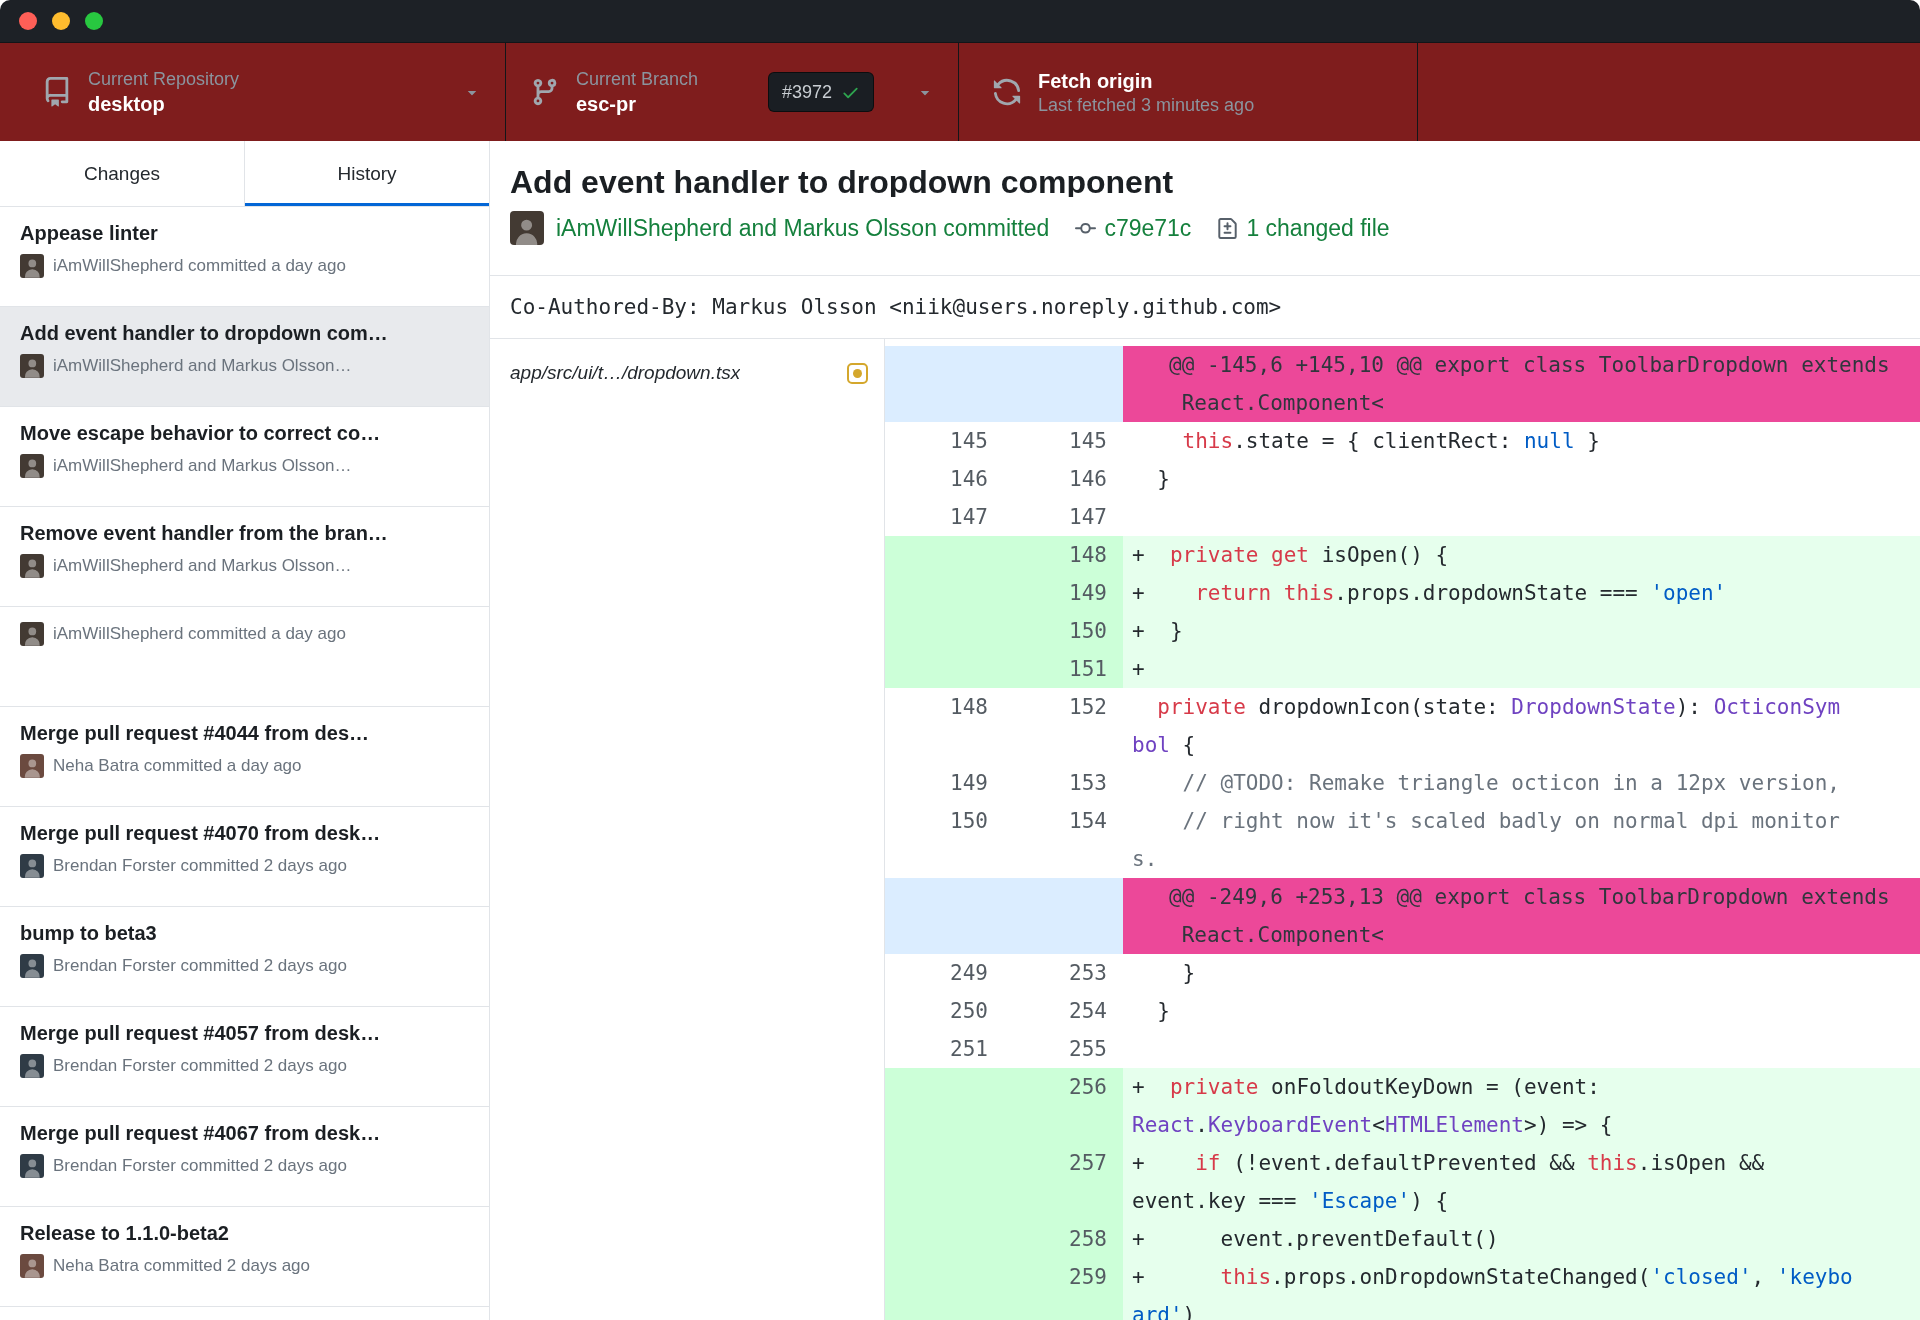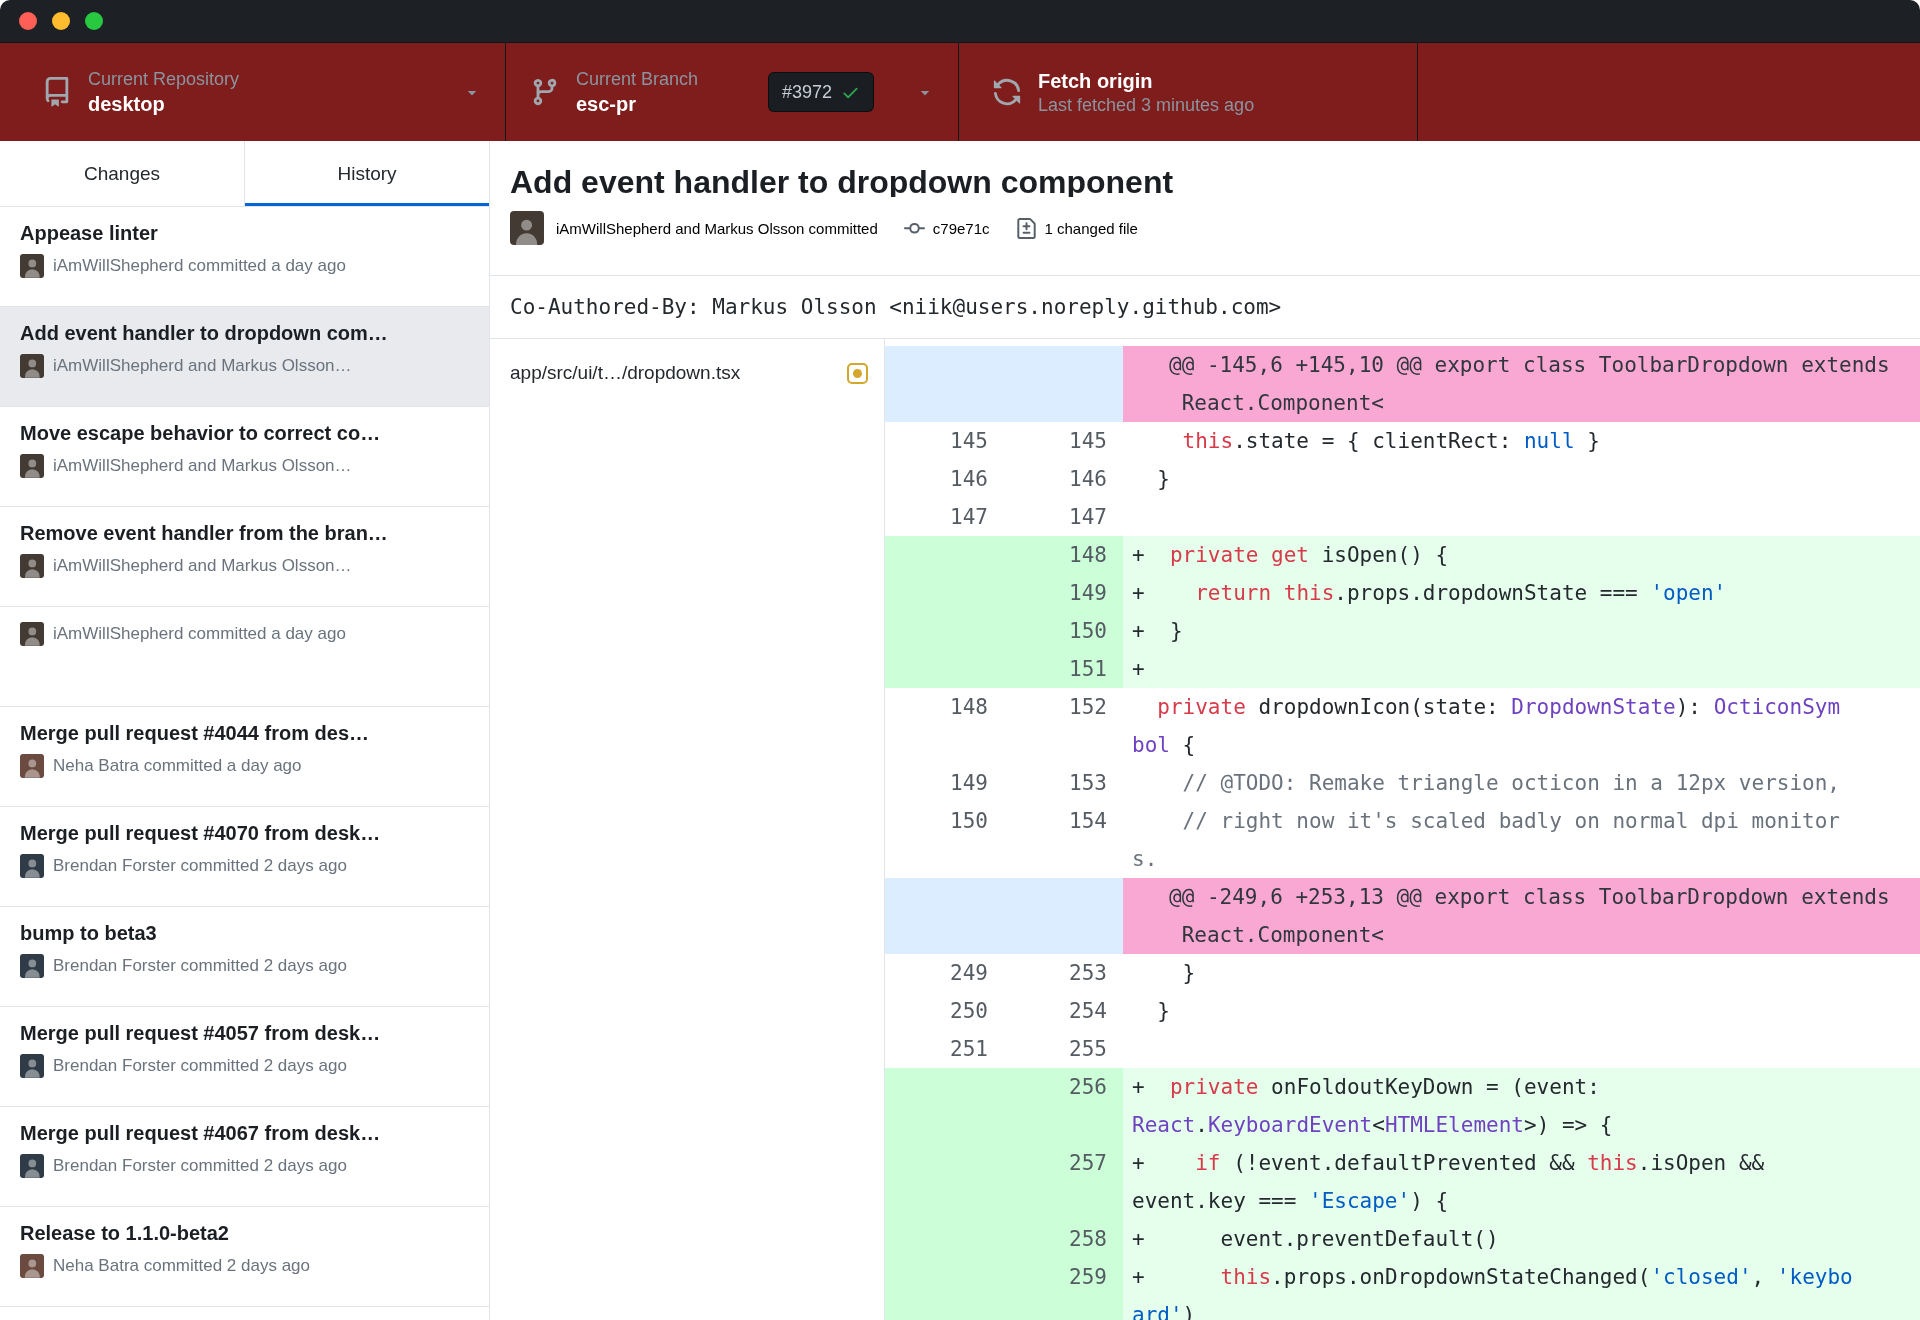--- a/index.html
+++ b/index.html
@@ -54,45 +54,45 @@
   .avatar { display:inline-flex; align-items:flex-end; justify-content:center; border-radius:3px; overflow:hidden; flex:0 0 auto; }
   .avatar svg { width:86%; fill:rgba(255,255,255,.42); }
   .avatar.sm { width:24px; height:24px; }
   .avatar.md { width:34px; height:34px; border-radius:4px; }
 
   
   .content { flex:1; min-width:0; display:flex; flex-direction:column; background:#fff; }
   .commit-header { height:135px; flex:0 0 auto; padding:26px 20px 0; border-bottom:1px solid #e1e4e8; }
   .commit-title-main { font-size:32px; font-weight:bold; color:#1b1f23; line-height:30px; margin-bottom:14px;
                        white-space:nowrap; overflow:hidden; }
-  .commit-meta-main { display:flex; align-items:center; font-size:15px; color:#000000; }
+  .commit-meta-main { display:flex; align-items:center; font-size:23px; color:#15803d; }
   .commit-meta-main .authors { margin-left:12px; }
   .meta-icon { display:flex; margin-left:26px; margin-right:8px; }
   .meta-icon svg { width:21px; height:21px; fill:#57606a; }
   .coauthor { height:63px; flex:0 0 auto; display:flex; align-items:center; padding-left:20px;
               border-bottom:1px solid #e1e4e8; font-family:"DejaVu Sans Mono", monospace;
               font-size:21px; color:#24292e; white-space:pre; overflow:hidden; }
 
   
   .file-diff { flex:1; min-height:0; display:flex; }
   .file-panel { width:395px; flex:0 0 auto; border-right:1px solid #e1e4e8; padding-top:7px; overflow:hidden; }
   .file-row { height:54px; display:flex; align-items:center; justify-content:space-between;
-              padding:0 16px 0 20px; cursor:default; }
+              padding:0 16px 0 20px; cursor:default;font-style:italic; }
   .file-path { font-size:19px; color:#24292e; white-space:nowrap; overflow:hidden; }
   .status-badge { width:21px; height:21px; border:2px solid #d4a72c; border-radius:5px;
                   display:flex; align-items:center; justify-content:center; flex:0 0 auto; }
   .status-badge .dot { width:9px; height:9px; border-radius:50%; background:#d4a72c; }
 
   .diff-panel { flex:1; min-width:0; padding-top:7px; overflow:hidden;
                 font-family:"DejaVu Sans Mono", monospace; font-size:21px; }
   .diff-row { display:grid; grid-template-columns:119px 119px 1fr; min-height:38px; line-height:38px; }
   .gut { text-align:right; padding-right:16px; color:#545b62; overflow:hidden; }
   .code { padding-left:9px; white-space:pre; overflow:hidden; color:#24292e; }
   .diff-row.hunk .gut, .diff-row.hunk-cont .gut { background:#dbedff; }
-  .diff-row.hunk .code, .diff-row.hunk-cont .code { background:#f9a8d4;padding-left:46px; }
+  .diff-row.hunk .code, .diff-row.hunk-cont .code { background:#ec4899;padding-left:46px; }
   .diff-row.add .gut, .diff-row.add-cont .gut { background:#ccffd8; }
   .diff-row.add .code, .diff-row.add-cont .code { background:#e6ffed; }
   .tok-p { color:#24292e; } .tok-k { color:#d73a49; } .tok-s { color:#005cc5; }
   .tok-t { color:#6f42c1; } .tok-c { color:#6a737d; } .tok-h { color:#30363d; }
 </style>
 </head>
 <body>
 
 <div class="app">
 

